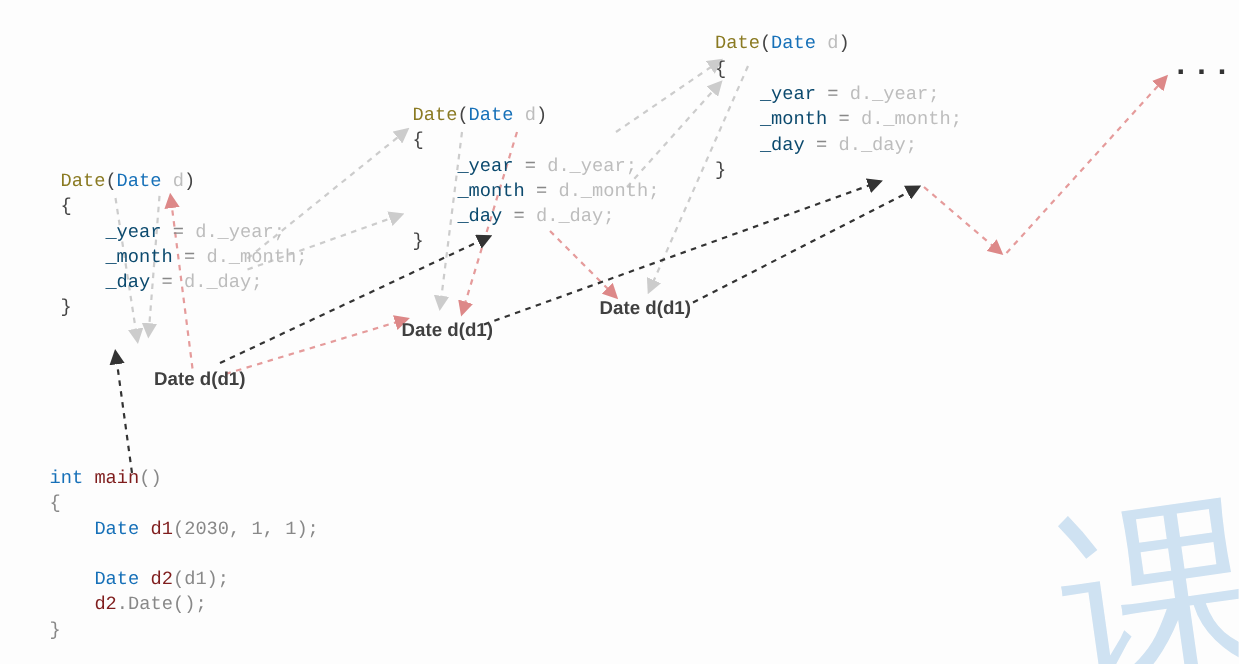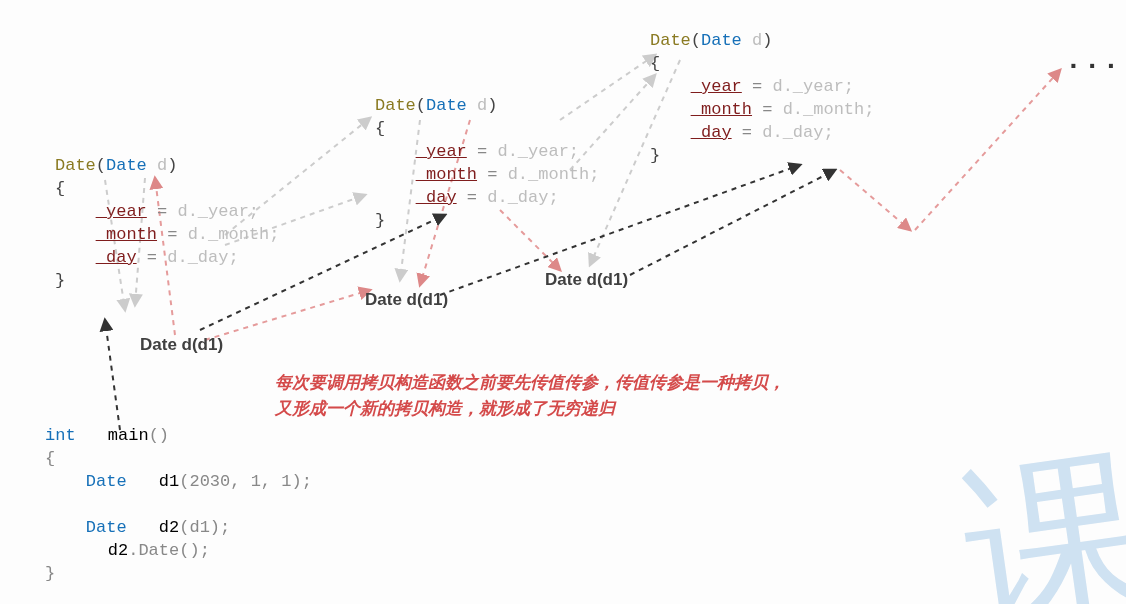--- a/index.html
+++ b/index.html
@@ -20,22 +20,22 @@
     height: 604px;
   }
   .code-block {
     position: absolute;
     white-space: pre;
     line-height: 1.35;
   }
   .kw-type { color: #1670b8; }      
   .kw-class { color: #8a7a22; }     
   .ident-light { color: #bdbdbd; }  
-  .ident-var { color: #000000; margin-left: 22px; }       
-  .ident-mem { color: #7f1d1d; text-decoration: underline; }       
+  .ident-var { color: #7f1d1d; }       
+  .ident-mem { color: #0c4a6e; }       
   .op { color: #888; }
   .label-red {
     position: absolute;
     color: #404040;
     font-weight: 700;
     font-family: "Segoe UI", "Microsoft YaHei", Arial, sans-serif;
     font-size: 17px;
   }
   .explain {
     position: absolute;
@@ -153,22 +153,20 @@
     <span class="ident-mem">_month</span><span class="op"> = </span><span class="ident-light">d._month;</span>
     <span class="ident-mem">_day</span><span class="op"> = </span><span class="ident-light">d._day;</span>
 }</div>
 
   <div class="ellipsis" style="left:1065px; top:45px;">...</div>
 
   <div class="label-red" style="left:140px; top:335px;">Date d(d1)</div>
   <div class="label-red" style="left:365px; top:290px;">Date d(d1)</div>
   <div class="label-red" style="left:545px; top:270px;">Date d(d1)</div>
 
-  <div class="explain" style="left:275px; top:370px;"><span>每次要调用拷贝构造函数之前要先传值传参，传值传参是一种拷贝，</span>
-<span>又形成一个新的拷贝构造，就形成了无穷递归</span></div>
 
   <div class="code-block" style="left:45px; top:425px;"><span class="kw-type">int</span> <span class="ident-var">main</span><span class="op">()</span>
 <span class="op">{</span>
     <span class="kw-type">Date</span> <span class="ident-var">d1</span><span class="op">(2030, 1, 1);</span>
 
     <span class="kw-type">Date</span> <span class="ident-var">d2</span><span class="op">(d1);</span>
     <span class="ident-var">d2</span><span class="op">.Date();</span>
 <span class="op">}</span></div>
 
   <div class="watermark">课</div>

